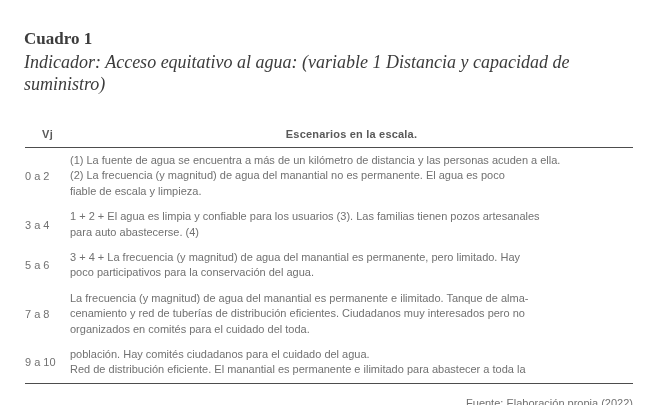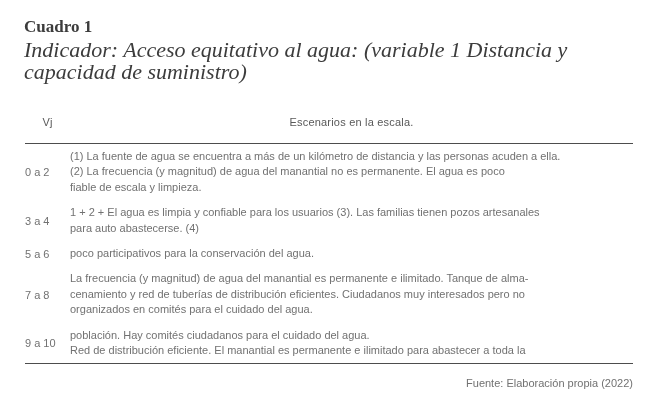--- a/index.html
+++ b/index.html
@@ -14,36 +14,37 @@
   body{
     width:658px;height:405px;overflow:hidden;
     background:var(--bg);
     font-family:"Liberation Sans",sans-serif;
   }
   .doc{padding:16px 10px 0 24px;}
   .title{
     font-family:"Liberation Serif",serif;
     font-weight:700;font-size:17px;line-height:22px;
     color:var(--ink);
+    margin-top:12px;
   }
   .subtitle{
     font-family:"Liberation Serif",serif;
-    font-style:italic;font-size:22px;line-height:22px;
+    font-style:italic;font-size:18px;line-height:22px;
     color:var(--ink);margin-top:1px;
   }
   .table{
     width:608px;margin:33px 0 0 1px;
     font-size:11px;color:var(--body);
     border-bottom:1.5px solid var(--rule);
   }
   .thead{
     display:grid;grid-template-columns:45px 1fr;
-    padding-bottom:15px;
+    padding-bottom:7px;
     border-bottom:1.5px solid var(--rule);
-    font-weight:400;color:var(--head);
+    font-weight:700;color:var(--head);
   }
   .th{text-align:center;letter-spacing:.2px;}
   .row{
     display:grid;grid-template-columns:45px 1fr;
     align-items:center;padding:5px 0;
   }
   .vj-cell{text-align:left;}
   .sc-cell{text-align:left;line-height:15.4px;}
   .source{
     width:608px;margin:13px 0 0 1px;
@@ -78,30 +79,31 @@
       <div class="vj-cell">3 a 4</div>
       <div class="sc-cell">
         <div>1 + 2 + El agua es limpia y confiable para los usuarios (3). Las familias tienen pozos artesanales</div>
         <div>para auto abastecerse. (4)</div>
       </div>
     </div>
 
     <div class="row">
       <div class="vj-cell">5 a 6</div>
       <div class="sc-cell">
+        <div>3 + 4 + La frecuencia (y magnitud) de agua del manantial es permanente, pero limitado. Hay</div>
         <div>poco participativos para la conservación del agua.</div>
       </div>
     </div>
 
     <div class="row">
       <div class="vj-cell">7 a 8</div>
       <div class="sc-cell">
         <div>La frecuencia (y magnitud) de agua del manantial es permanente e ilimitado. Tanque de alma-</div>
         <div>cenamiento y red de tuberías de distribución eficientes. Ciudadanos muy interesados pero no</div>
-        <div>organizados en comités para el cuidado del agua.</div>
+        <div>organizados en comités para el cuidado del toda.</div>
       </div>
     </div>
 
     <div class="row">
       <div class="vj-cell">9 a 10</div>
       <div class="sc-cell">
         <div>población. Hay comités ciudadanos para el cuidado del agua.</div>
         <div>Red de distribución eficiente. El manantial es permanente e ilimitado para abastecer a toda la</div>
       </div>
     </div>

